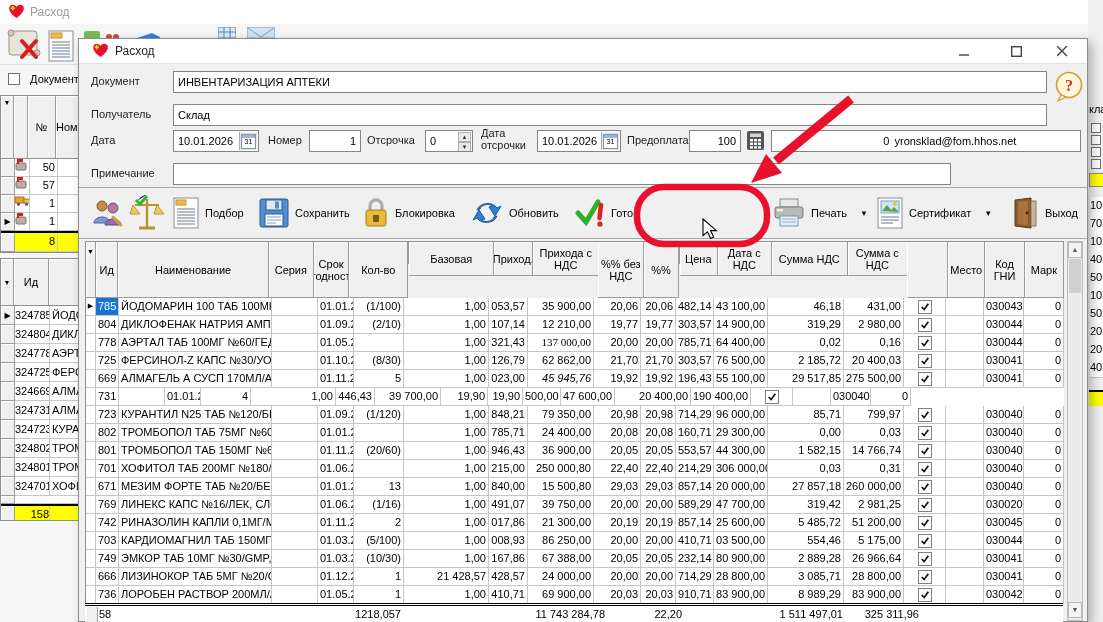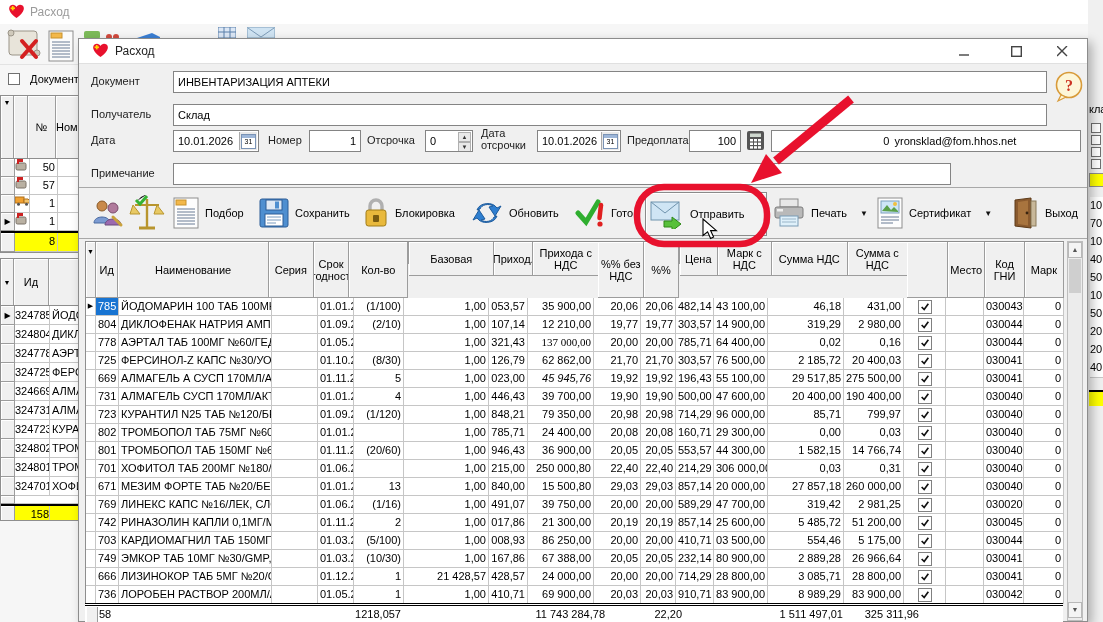--- a/index.html
+++ b/index.html
@@ -442,30 +442,20 @@
       <span class="ticon">
         <svg width="30" height="32" viewBox="0 0 30 32">
             <path d="M3 16 l8 9 L23 5" stroke="#2fae2f" stroke-width="5" fill="none" stroke-linecap="round"></path>
             <path d="M26 8 l-1.5 13" stroke="#e02020" stroke-width="4.5" stroke-linecap="round"></path>
             <circle cx="25" cy="27" r="2.6" fill="#e02020"></circle>
           </svg>
       </span>
       <span class="tlabel">Готов</span>
     </div>
 
-    <div class="tbtn raised" style="left:566px;width:112px">
-      <span class="ticon">
-        <svg width="34" height="30" viewBox="0 0 34 30">
-            <rect x="1" y="3" width="28" height="18" fill="#cfe5f4" stroke="#6f93ad"></rect>
-            <path d="M1 3 L15 14 L29 3" fill="none" stroke="#6f93ad"></path>
-            <path d="M14 22 h8 v-4 l9 7 -9 7 v-4 h-8 Z" fill="#58c03a" stroke="#2e8818"></path>
-          </svg>
-      </span>
-      <span class="tlabel">Отправить</span>
-    </div>
 
     <div class="tbtn" style="left:690px">
       <span class="ticon">
         <svg width="32" height="32" viewBox="0 0 32 32">
             <rect x="7" y="2" width="18" height="8" fill="#e8e8e8" stroke="#8a8a8a"></rect>
             <rect x="2" y="10" width="28" height="11" rx="2" fill="#b9b9b9" stroke="#7a7a7a"></rect>
             <rect x="4" y="12" width="6" height="2.5" fill="#efefef"></rect>
             <rect x="7" y="19" width="18" height="10" fill="#dff0fa" stroke="#7a9cb5"></rect>
             <path d="M9 22 h14 M9 25 h14" stroke="#9ab5c8"></path>
           </svg>
@@ -516,21 +506,21 @@
             <div class="hcell" style="width: 39px; height: 34px;">Приход.</div>
             <div class="hcell" style="width: 66px; height: 34px;">Прихода с НДС</div>
           </div>
         </div>
         <div class="hcell" style="width: 47px; height: 56px;">%% без НДС</div>
         <div class="hcell" style="width: 35px; height: 56px;">%%</div>
         <div class="hstack" style="width: 228px;">
           <div class="hcell" style="width: 228px; height: 22px;">Продажная</div>
           <div style="display: flex;">
             <div class="hcell" style="width: 38px; height: 34px;">Цена</div>
-            <div class="hcell" style="width: 54px; height: 34px;">Марк с НДС</div>
+            <div class="hcell" style="width: 54px; height: 34px;">Дата с НДС</div>
             <div class="hcell" style="width: 76px; height: 34px;">Сумма НДС</div>
             <div class="hcell" style="width: 60px; height: 34px;">Сумма с НДС</div>
           </div>
         </div>
         <div class="hcell" style="width: 42px; height: 56px;"></div>
         <div class="hcell" style="width: 38px; height: 56px;">Место</div>
         <div class="hcell" style="width: 40px; height: 56px;">Код ГНИ</div>
         <div class="hcell" style="width: 40px; height: 56px;">Марк</div>
       </div>
       <div class="grow">
@@ -664,21 +654,20 @@
             </svg>
           </div>
         </div>
         <div class="gcell" style="width: 38px; text-align: left;"></div>
         <div class="gcell" style="width: 40px; text-align: left;">030041</div>
         <div class="gcell" style="width: 40px; text-align: right;">0</div>
       </div>
       <div class="grow">
         <div class="gcell ind" style="width: 10px; padding: 0px;"></div>
         <div class="gcell" style="width: 23px; text-align: right;">731</div>
-        <div class="gcell" style="width: 153px; text-align: left;">АЛМАГЕЛЬ СУСП 170МЛ/АКТ</div>
         <div class="gcell" style="width: 46px; text-align: left;"></div>
         <div class="gcell" style="width: 36px; text-align: left;">01.01.2</div>
         <div class="gcell" style="width: 50px; text-align: right;">4</div>
         <div class="gcell" style="width: 85px; text-align: right;">1,00</div>
         <div class="gcell" style="width: 39px; text-align: right;">446,43</div>
         <div class="gcell" style="width: 66px; text-align: right;">39 700,00</div>
         <div class="gcell" style="width: 47px; text-align: right;">19,90</div>
         <div class="gcell" style="width: 35px; text-align: right;">19,90</div>
         <div class="gcell" style="width: 38px; text-align: right;">500,00</div>
         <div class="gcell" style="width: 54px; text-align: right;">47 600,00</div>

